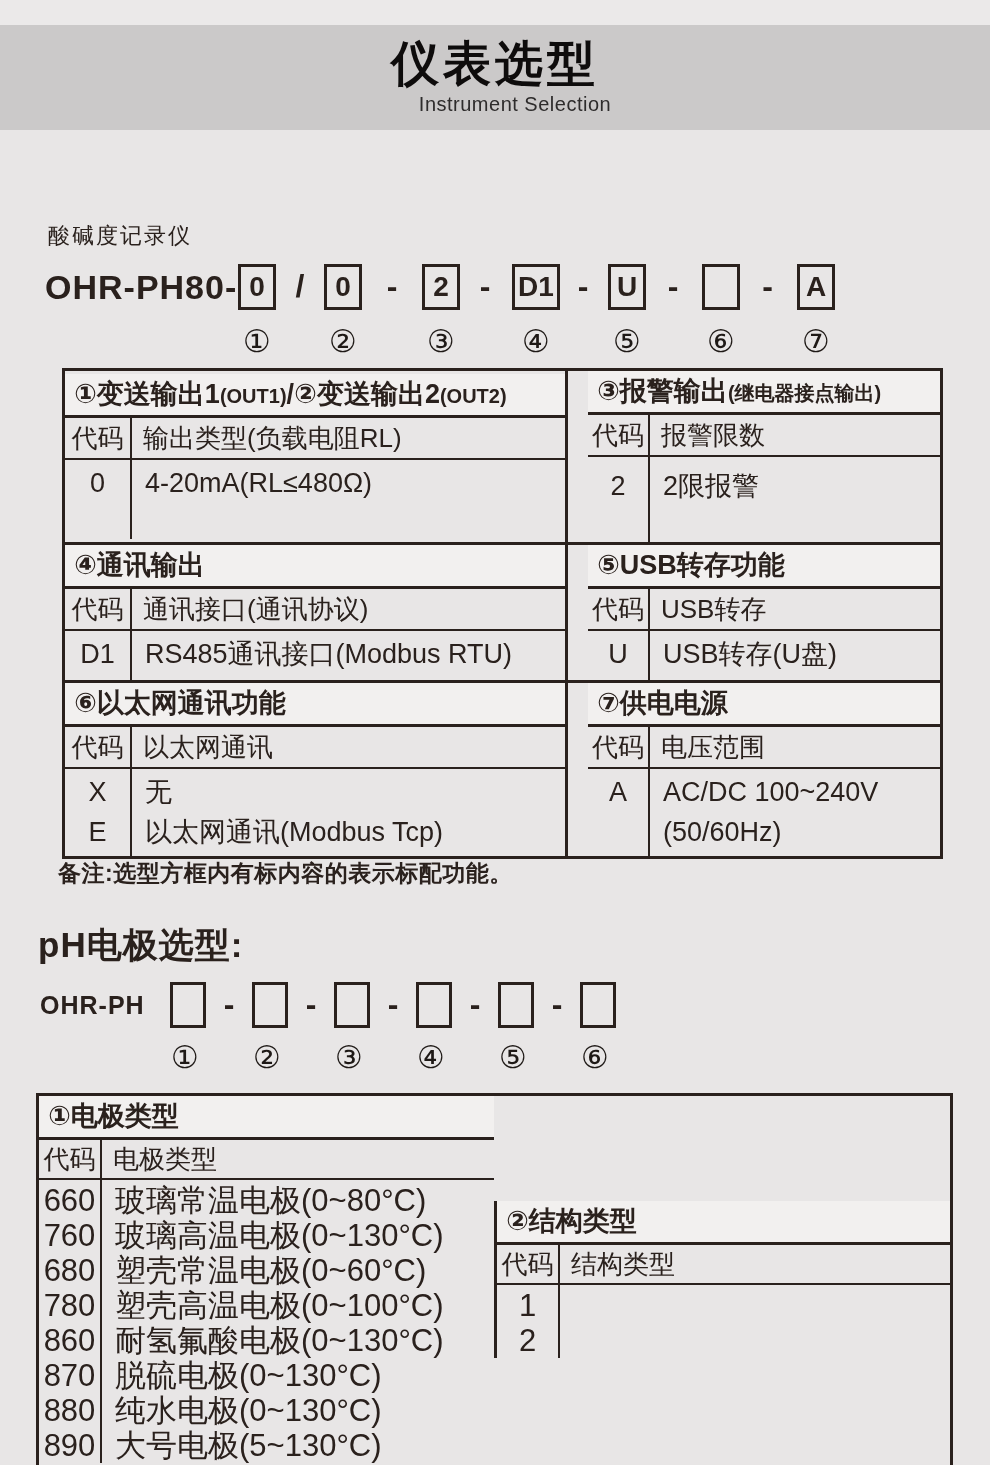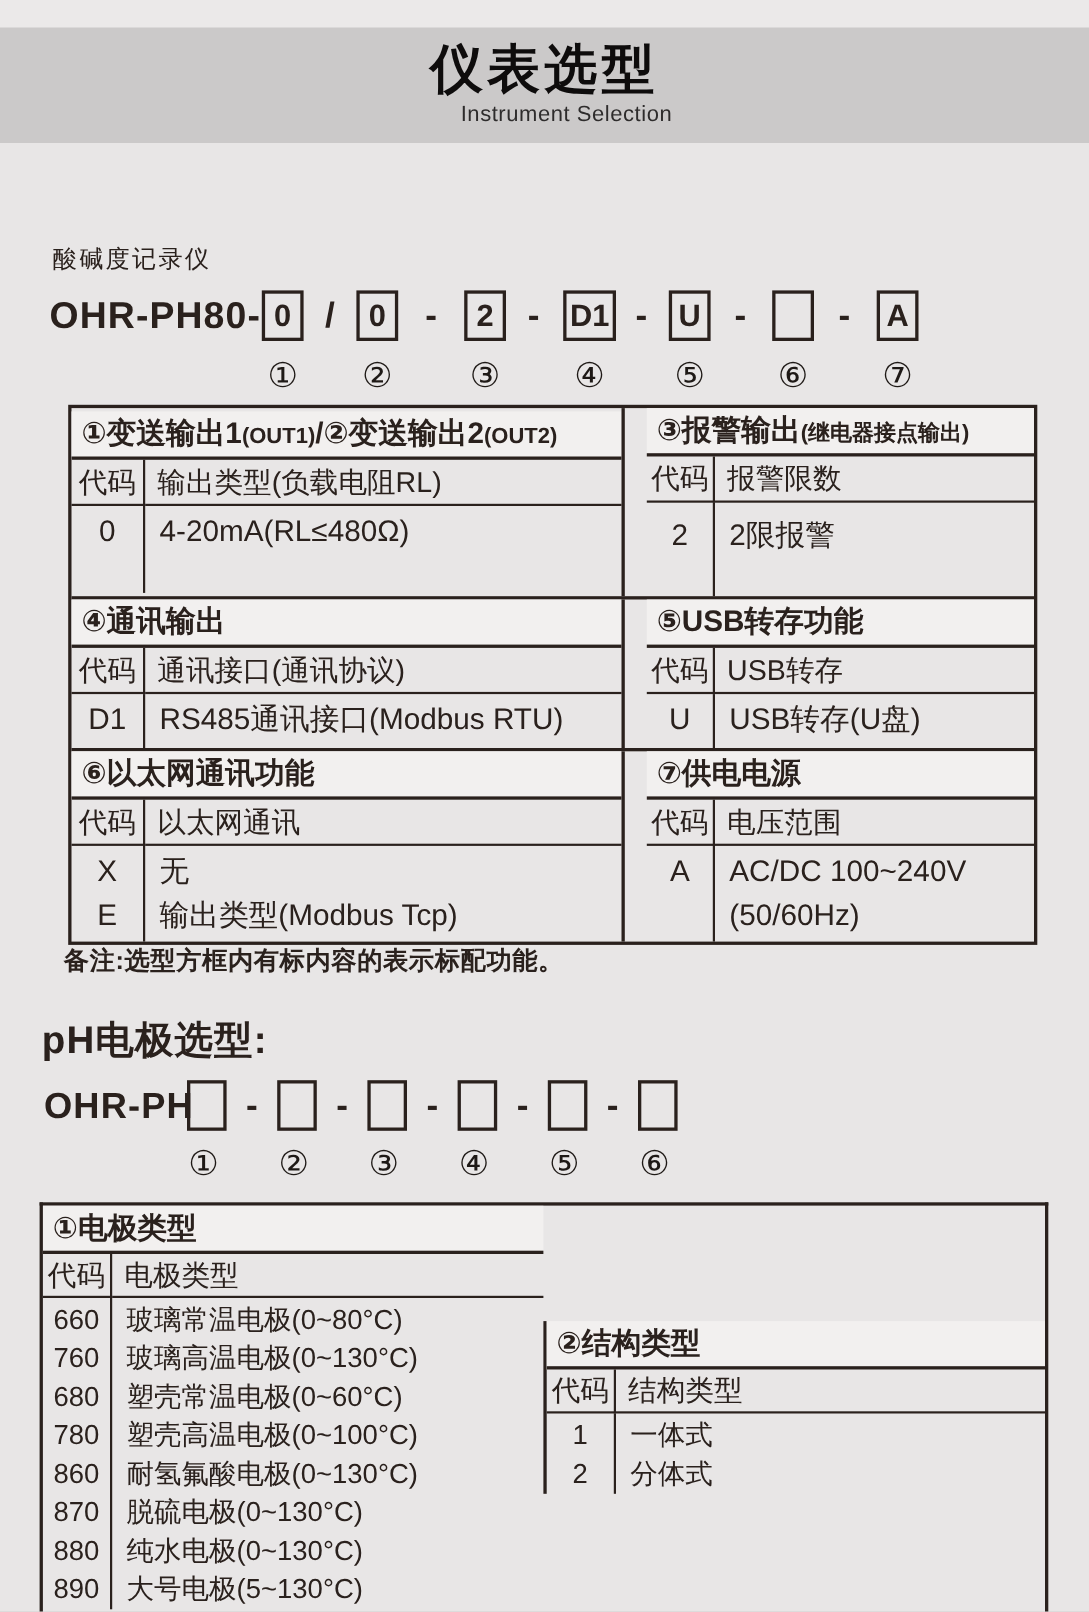--- a/index.html
+++ b/index.html
@@ -24,21 +24,21 @@
     position:absolute;left:0;top:25px;width:990px;height:105px;
     background:var(--band);text-align:center;
   }
   .title{padding-top:12px;font-size:48px;font-weight:bold;letter-spacing:4px;color:#0e0c0c;line-height:54px;}
   .subtitle{font-size:20px;color:#2e2c2c;line-height:26px;letter-spacing:0.5px;padding-left:40px;}
 
   .recorder-heading{position:absolute;left:48px;top:216px;font-size:22px;font-weight:500;line-height:40px;letter-spacing:2px;}
 
   .code-prefix{position:absolute;height:46px;line-height:46px;font-weight:bold;letter-spacing:1px;}
   .p1{left:45px;top:264px;font-size:34px;}
-  .p2{left:40px;top:982px;font-size:33px;text-align:right;}
+  .p2{left:40px;top:982px;font-size:25px;text-align:right;}
 
   .mbox{
     position:absolute;height:40px;border:3px solid var(--ink);
     display:flex;align-items:center;justify-content:center;
     font-weight:bold;font-size:28px;background:transparent;
   }
   .msep{
     position:absolute;height:46px;line-height:44px;text-align:center;
     font-weight:bold;font-size:32px;
   }
@@ -91,21 +91,21 @@
   #sel-table .half.right .tgrid{grid-template-columns:62px 1fr;grid-template-rows:42px 1fr;}
   #elec-table .tgrid{grid-template-columns:63px 1fr;grid-template-rows:40px 1fr;}
 
   .hcell{border-bottom:2px solid var(--ink);font-size:26px;display:flex;align-items:center;}
   .cellcode{border-right:2px solid var(--ink);justify-content:center;text-align:center;}
   .celldesc{padding-left:11px;}
   .dcell{padding-top:3px;}
   .dcell.cellcode{display:block;}
   .dcell.celldesc{display:block;padding-left:13px;}
   #sel-table .dcell > div{line-height:40px;font-size:27px;white-space:nowrap;}
-  #elec-table .dcell > div{line-height:35px;font-size:25px;white-space:nowrap;}
+  #elec-table .dcell > div{line-height:35px;font-size:31px;white-space:nowrap;}
   .s1 .dcell{min-height:76px;}
   .s1 .half.right .dcell{padding-top:9px;}
   .s2 .dcell{min-height:46px;}
   .s3 .dcell{min-height:84px;}
 
   .note-line{position:absolute;left:58px;top:858px;font-size:23px;font-weight:bold;letter-spacing:0.5px;}
   .ph-heading{position:absolute;left:38px;top:922px;font-size:35px;font-weight:bold;letter-spacing:1px;}
 </style>
 </head>
 <body>
@@ -205,21 +205,21 @@
         <div class="sec-header"><span>⑥以太网通讯功能</span></div>
         <div class="tgrid">
             <div class="hcell cellcode">代码</div>
             <div class="hcell celldesc">以太网通讯</div>
             <div class="dcell cellcode">
               <div>X</div>
               <div>E</div>
             </div>
             <div class="dcell celldesc">
               <div>无</div>
-              <div>输出类型(Modbus Tcp)</div>
+              <div>以太网通讯(Modbus Tcp)</div>
             </div>
           </div>
       </div>
       <div class="half right">
         <div class="sec-header"><span>⑦供电电源</span></div>
         <div class="tgrid">
             <div class="hcell cellcode">代码</div>
             <div class="hcell celldesc">电压范围</div>
             <div class="dcell cellcode">
               <div>A</div>
@@ -289,21 +289,17 @@
       </div>
       <div class="half right">
         <div class="sec-header"><span>②结构类型</span></div>
         <div class="tgrid">
             <div class="hcell cellcode">代码</div>
             <div class="hcell celldesc">结构类型</div>
             <div class="dcell cellcode">
               <div>1</div>
               <div>2</div>
             </div>
-            <div class="dcell celldesc">
-              <div>一体式</div>
-              <div>分体式</div>
-            </div>
           </div>
       </div>
     </div>
   </div>
 </div>
 
 </body></html>

